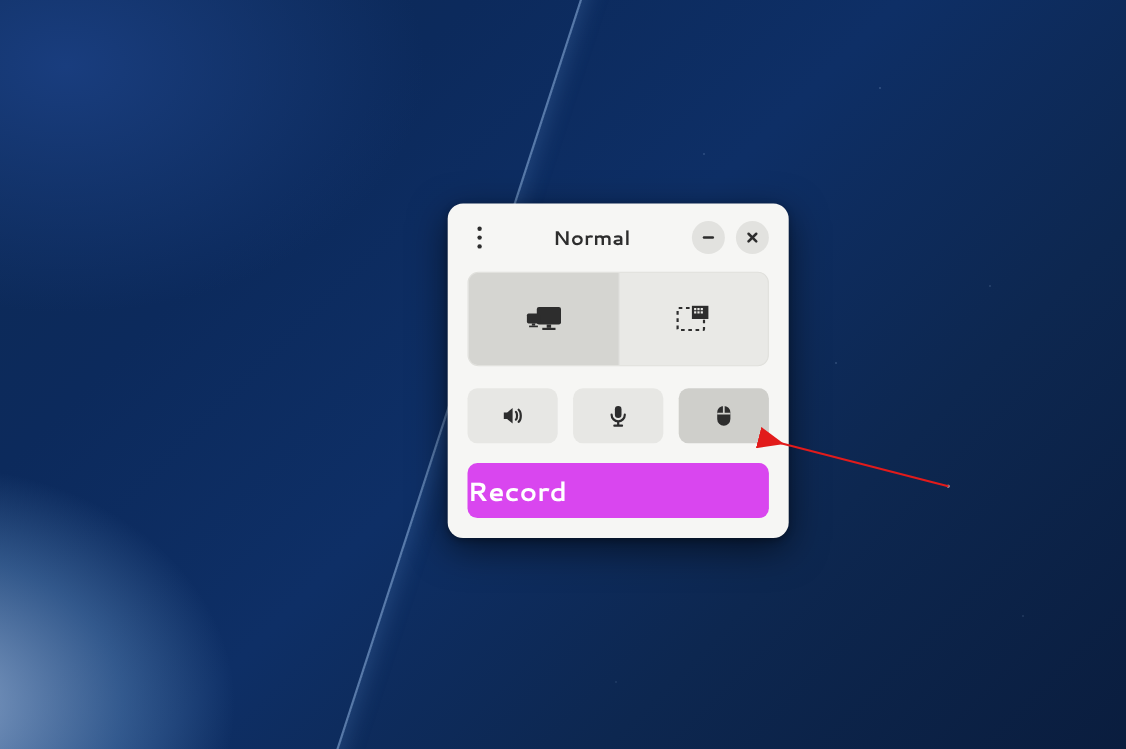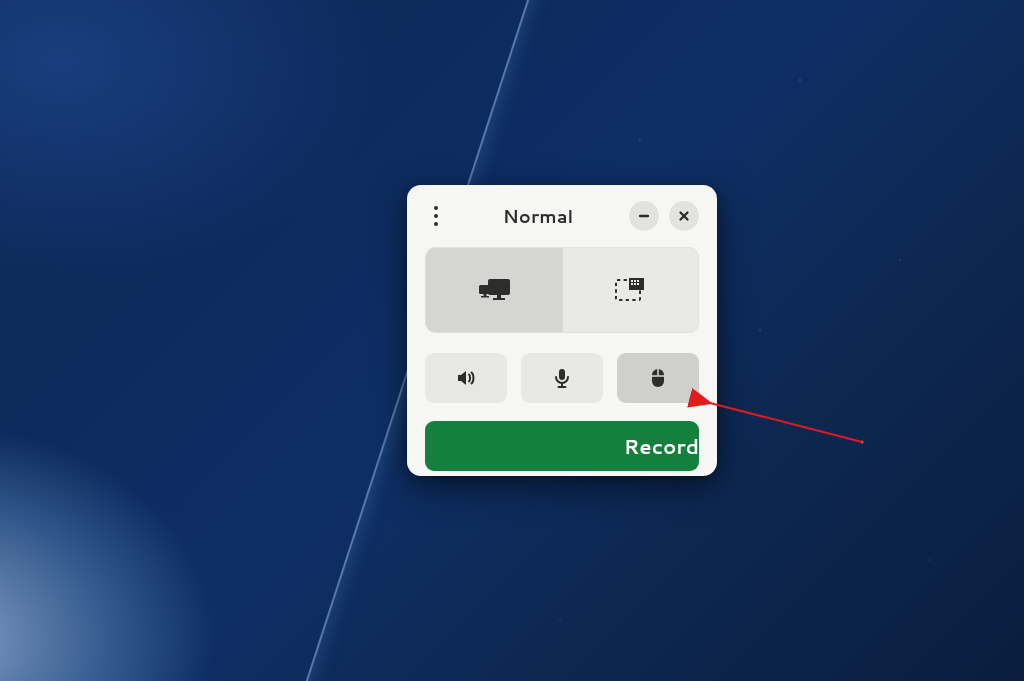--- a/index.html
+++ b/index.html
@@ -32,21 +32,21 @@
   }
 
   .window {
     position: absolute;
     left: 407px;
     top: 185px;
     width: 310px;
     background: #f6f6f4;
     border-radius: 14px;
     box-shadow: 0 10px 34px rgba(0,0,0,.55), 0 2px 6px rgba(0,0,0,.25);
-    padding: 14px 18px 5px 18px;
+    padding: 14px 18px 18px 18px;
   }
 
   .titlebar { display: flex; align-items: center; justify-content: space-between; height: 34px; margin-bottom: 14px; }
   .title-center { flex: 1; text-align: center; font-weight: 700; font-size: 18px; color: #2d2d2d; }
   .kebab { width: 22px; height: 28px; display: flex; flex-direction: column; justify-content: center; align-items: center; gap: 4px; border-radius: 6px; cursor: pointer; }
   .kebab span { width: 4px; height: 4px; border-radius: 50%; background: #2d2d2d; }
   .titlebtns { display: flex; gap: 10px; }
   .circlebtn { width: 30px; height: 30px; border-radius: 50%; background: #e2e2df; display: flex; align-items: center; justify-content: center; cursor: pointer; }
   .circlebtn svg { fill: none; stroke: #2d2d2d; stroke-width: 2.3; stroke-linecap: round; }
 
@@ -62,28 +62,28 @@
   .seg-item.selected { background: #d5d5d1; }
   .seg-divider { width: 1px; background: #d8d8d4; }
 
   .row3 { display: flex; gap: 14px; margin-top: 20px; }
   .toggle { flex: 1; height: 50px; background: #e7e7e4; border-radius: 9px; display: flex; align-items: center; justify-content: center; cursor: pointer; }
   .toggle.active { background: #cfcfcb; }
 
   .record {
     margin-top: 18px;
     height: 50px;
-    background: #15803d;
+    background: #d946ef;
     color: #fff;
-    font-size: 20px;
+    font-size: 24px;
     font-weight: 600;
     border-radius: 9px;
     display: flex;
     align-items: center;
-    justify-content: flex-end;
+    justify-content: flex-start;
     cursor: pointer;
   }
 
   
   .arrow-svg { position: absolute; left: 0; top: 0; pointer-events: none; }
 </style>
 </head>
 <body>
 
 <div class="edge"></div>

